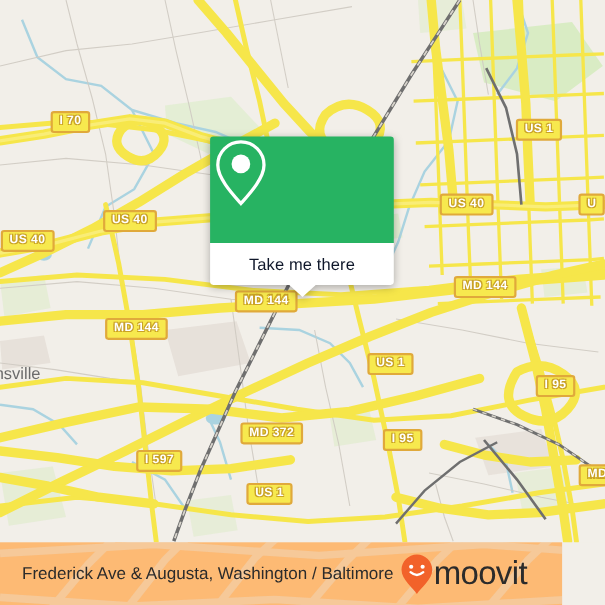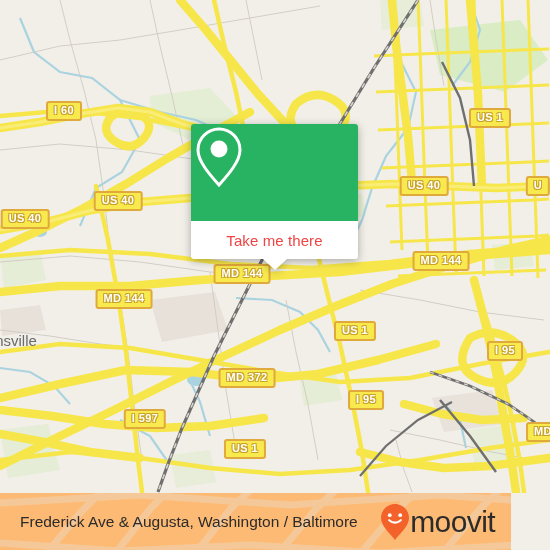--- a/index.html
+++ b/index.html
@@ -57,21 +57,21 @@
     display:flex; align-items:center; justify-content:center;
   }
   #callout-white {
     height:38px;
     background:#ffffff;
     border-radius:0 0 3px 3px;
     display:flex; align-items:center; justify-content:center;
     position:relative;
   }
   #callout-label {
-    font-size:15px; color:#ef4444; letter-spacing:.1px;
+    font-size:15px; color:#0f172a; letter-spacing:.1px;
   }
   #callout-tail {
     position:absolute;
     left:50%; bottom:-11px; transform:translateX(-50%);
     width:0; height:0;
     border-left:12px solid transparent;
     border-right:12px solid transparent;
     border-top:11px solid #ffffff;
   }
 
@@ -96,21 +96,21 @@
   #footer-title {
     position:relative;
     margin-left:20px;
     font-size:15.5px; color:#2b2b2b;
     white-space:nowrap;
     flex:1;
   }
   #brand {
     position:relative;
     display:flex; align-items:center;
-    margin-right:16px;
+    margin-right:32px;
   }
   #brand-word {
     font-size:30px; color:#2b2b2b;
     letter-spacing:-0.6px;
     line-height:30px;
   }
 </style>
 </head>
 <body>
 
@@ -245,31 +245,31 @@
         <path d="M430 372 L470 386 L508 404 L540 426" stroke="#6f6f6f" stroke-width="2.6" fill="none"></path>
         <path d="M430 372 L470 386 L508 404 L540 426" stroke="#d8d4cc" stroke-width="1.3" fill="none" stroke-dasharray="4 5"></path>
         <path d="M440 400 L470 436 L496 472" stroke="#6f6f6f" stroke-width="2.4" fill="none"></path>
         <path d="M442 62 L460 98 L470 140 L474 186" stroke="#6f6f6f" stroke-width="2.4" fill="none"></path>
         <path d="M452 402 L418 420 L386 446 L360 476" stroke="#6f6f6f" stroke-width="2.2" fill="none"></path>
       </g>
 
     </svg>
 
     <div id="shield-layer">
-        <div class="shield" style="left: 64px; top: 111px;">I 60</div>
+        <div class="shield" style="left: 64px; top: 111px;">I 70</div>
         <div class="shield" style="left: 118px; top: 201px;">US 40</div>
         <div class="shield" style="left: 25px; top: 219px;">US 40</div>
         <div class="shield" style="left: 424px; top: 186px;">US 40</div>
         <div class="shield" style="left: 490px; top: 118px;">US 1</div>
         <div class="shield" style="left: 538px; top: 186px;">U</div>
         <div class="shield" style="left: 242px; top: 274px;">MD 144</div>
         <div class="shield" style="left: 124px; top: 299px;">MD 144</div>
         <div class="shield" style="left: 441px; top: 261px;">MD 144</div>
         <div class="shield" style="left: 355px; top: 331px;">US 1</div>
-        <div class="shield" style="left: 247px; top: 378px;">MD 372</div>
+        <div class="shield" style="left: 247px; top: 394px;">MD 372</div>
         <div class="shield" style="left: 505px; top: 351px;">I 95</div>
         <div class="shield" style="left: 145px; top: 419px;">I 597</div>
         <div class="shield" style="left: 366px; top: 400px;">I 95</div>
         <div class="shield" style="left: 245px; top: 449px;">US 1</div>
         <div class="shield" style="left: 543px; top: 432px;">MD</div>
       </div>
 
     <div id="place-layer">
         <div class="place-label" style="left: 16px; top: 340px;">nsville</div>
       </div>

